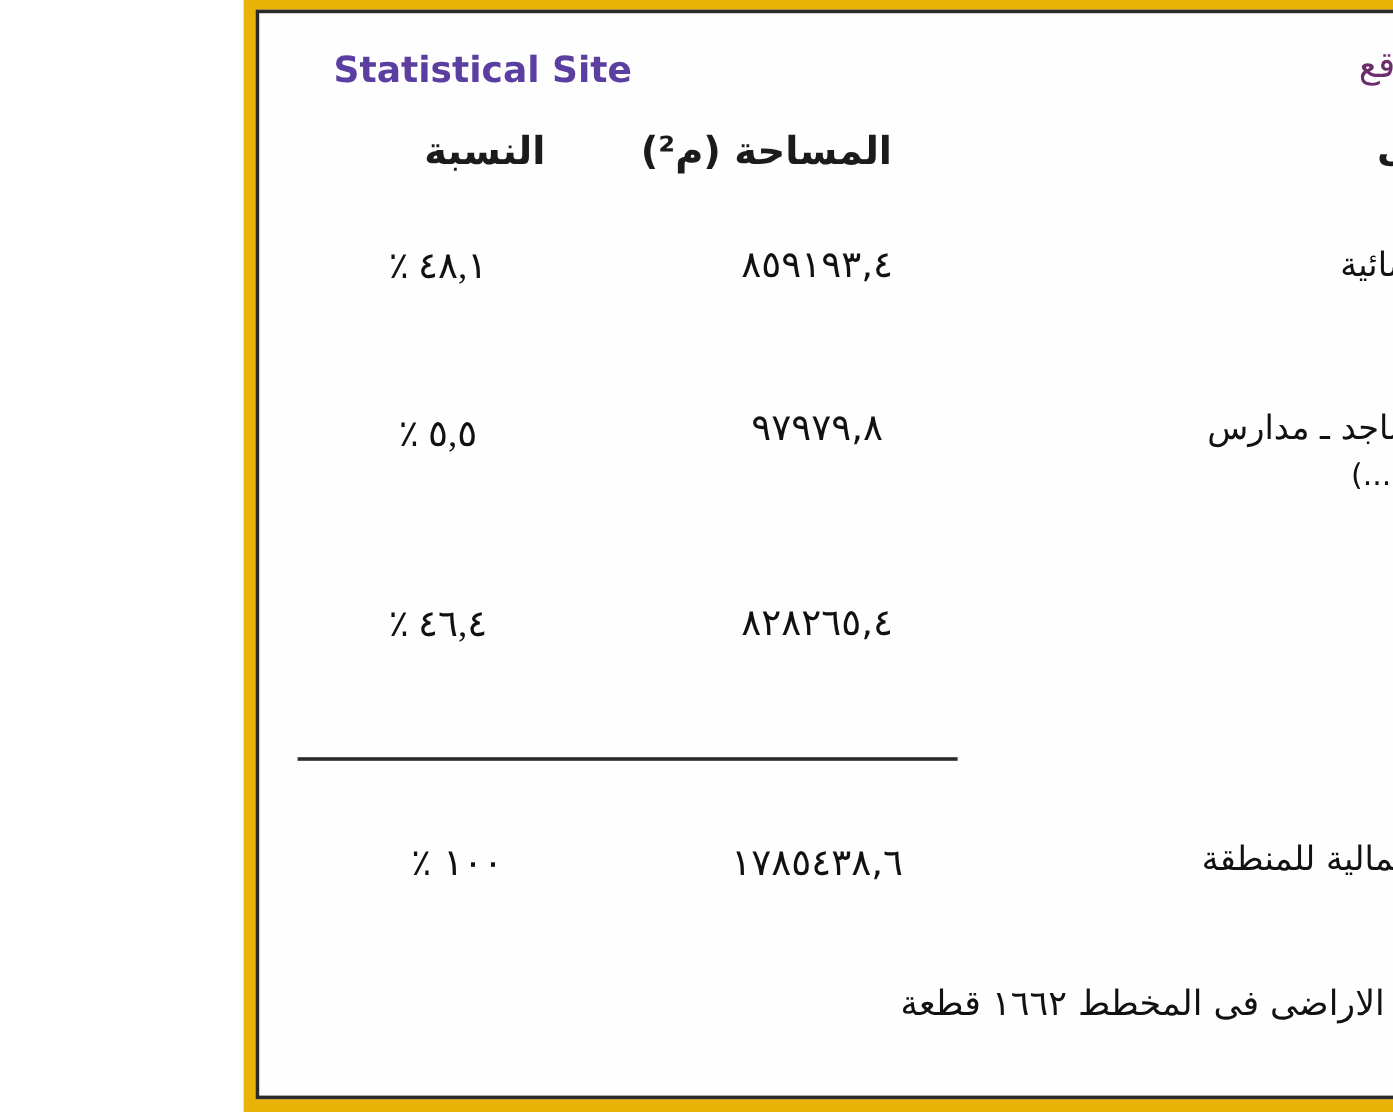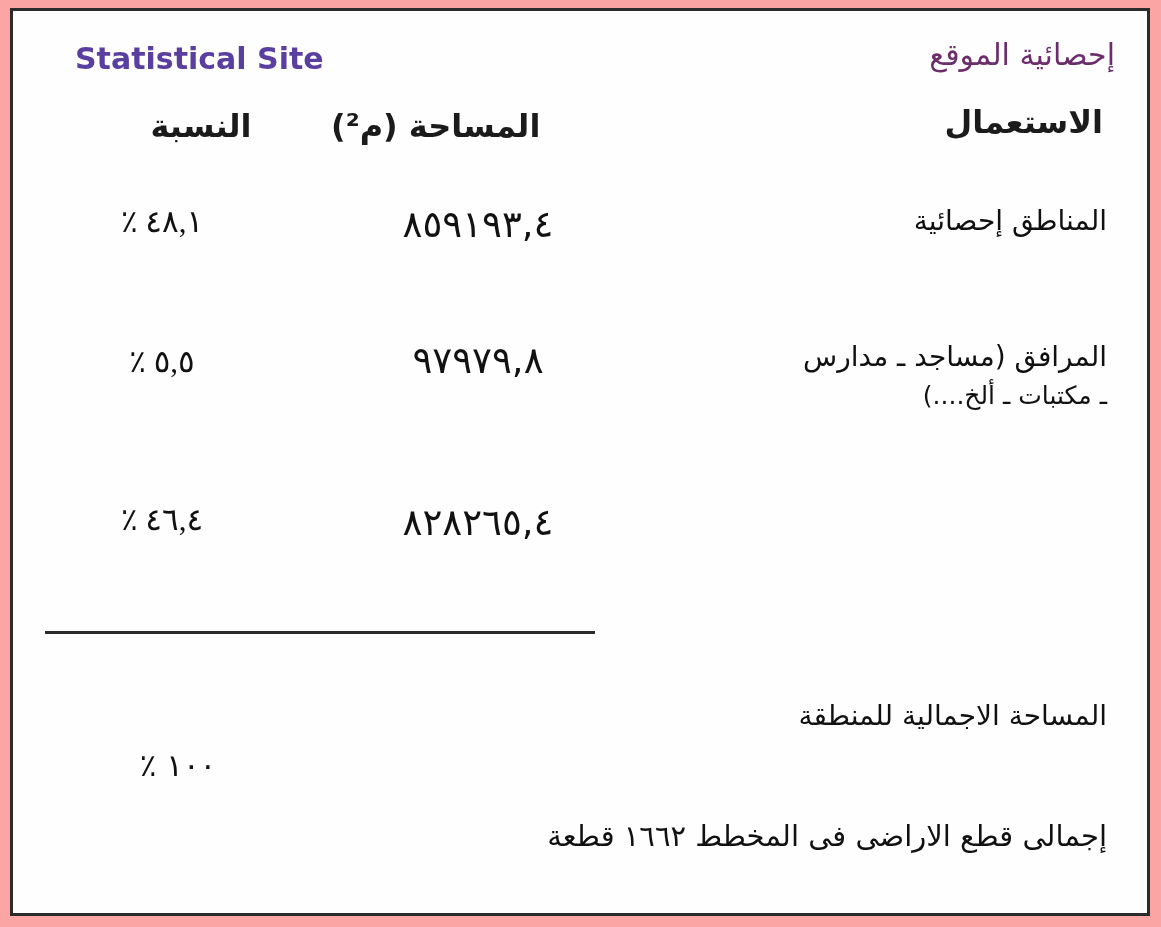--- a/index.html
+++ b/index.html
@@ -2,23 +2,23 @@
 <html lang="ar" dir="rtl"><head>
 <meta charset="utf-8">
 <style>
   html, body {
     margin: 0;
     padding: 0;
     background: #ffffff;
   }
   .page {
     position: relative;
-    width: 1161px;
+    width: 958px;
     height: 927px;
-    background: #fca5a5;
+    background: #eab308;
     box-sizing: border-box;
     font-family: "DejaVu Sans", "Liberation Sans", sans-serif;
     overflow: hidden;
   }
   .frame {
     position: absolute;
     left: 10px;
     top: 8px;
     width: 1140px;
     height: 908px;
@@ -85,21 +85,21 @@
     color: #111;
     font-family: Liberation Serif, serif;
     direction: rtl;
     white-space: nowrap;
   }
   .cell-area {
     position: absolute;
     left: 300px;
     width: 330px;
     text-align: center;
-    font-size: 37px;
+    font-size: 31px;
     color: #111;
     font-family: "DejaVu Sans", "Liberation Serif", serif;
     direction: rtl;
     white-space: nowrap;
   }
   .cell-use {
     position: absolute;
     right: 40px;
     width: 470px;
     text-align: right;
@@ -129,21 +129,20 @@
     position: absolute;
     left: 40px;
     top: 690px;
     width: 250px;
     text-align: center;
     font-size: 31px;
     color: #111;
     font-family: "DejaVu Sans", "Liberation Serif", serif;
     direction: rtl;
     white-space: nowrap;
-    margin-top: 46px;
   }
   .total-area {
     position: absolute;
     left: 300px;
     top: 690px;
     width: 330px;
     text-align: center;
     font-size: 31px;
     color: #111;
     font-family: "DejaVu Sans", "Liberation Serif", serif;
@@ -212,19 +211,20 @@
       <div class="row">
         <div class="cell-pct" style="top:490px;">٤٦,٤  ٪</div>
         <div class="cell-area" style="top:490px;">٨٢٨٢٦٥,٤</div>
         <div class="cell-use" style="top:484px;">
         </div>
       </div>
 
       <div class="sep"></div>
 
       <div class="total-pct">١٠٠  ٪</div>
+      <div class="total-area">١٧٨٥٤٣٨,٦</div>
       <div class="total-label">المساحة الاجمالية للمنطقة</div>
 
       <div class="footnote">إجمالى قطع الاراضى فى المخطط  ١٦٦٢ قطعة</div>
 
     </div>
   </div>
 </div>
 
 </body></html>

